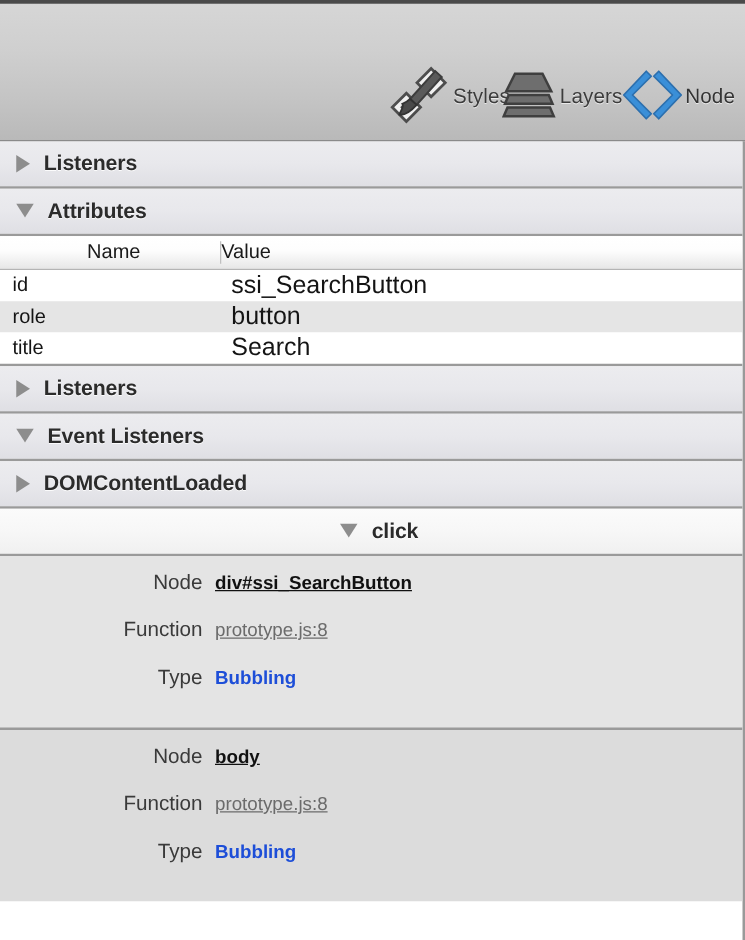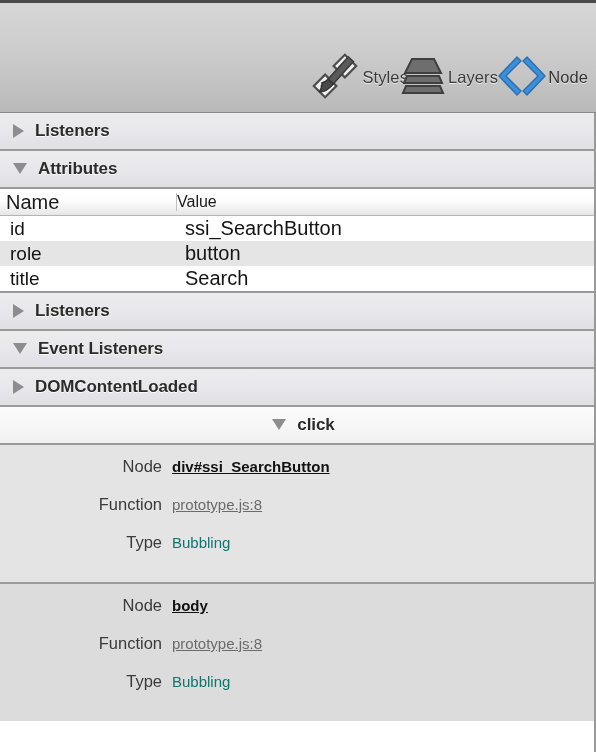--- a/index.html
+++ b/index.html
@@ -127,22 +127,23 @@
     display: flex;
     align-items: center;
     background: linear-gradient(to bottom, #ffffff 0%, #fdfdfd 45%, #ebebeb 90%, #e6e6e6 100%);
     border-bottom: 1px solid #b4b4b4;
     position: relative;
   }
   .attr-head .col-name {
     width: 176px;
     padding-left: 6px;
     box-sizing: border-box;
-    font-size: 20px;
+    font-size: 16px;
     color: #1a1a1a;
+    text-align: center;
   }
   .attr-head .col-value {
     padding-left: 1px;
     font-size: 16px;
     color: #1a1a1a;
   }
   .col-divider {
     position: absolute;
     left: 176px;
     top: 4px;
@@ -157,21 +158,21 @@
     background: #ffffff;
     cursor: default;
   }
   .attr-row.alt {
     background: #e5e5e5;
   }
   .attr-row .cell-name {
     width: 176px;
     padding-left: 10px;
     box-sizing: border-box;
-    font-size: 19px;
+    font-size: 16px;
     color: #141414;
   }
   .attr-row .cell-value {
     padding-left: 9px;
     font-size: 20px;
     color: #141414;
   }
   .attr-bottom-rule {
     height: 2px;
     background: #9a9a9a;
@@ -213,22 +214,22 @@
     color: #111111;
     text-decoration: underline;
     cursor: pointer;
   }
   .detail-value.link-fn {
     color: #6b6b6b;
     text-decoration: underline;
     cursor: pointer;
   }
   .detail-value.plain {
-    font-weight: normal;
-    color: #0f766e;
+    font-weight: bold;
+    color: #1d4ed8;
   }
 </style>
 </head>
 <body>
 
 <div class="panel">
 
   <div class="toolbar">
     <div class="toolbar-tabs">
 

